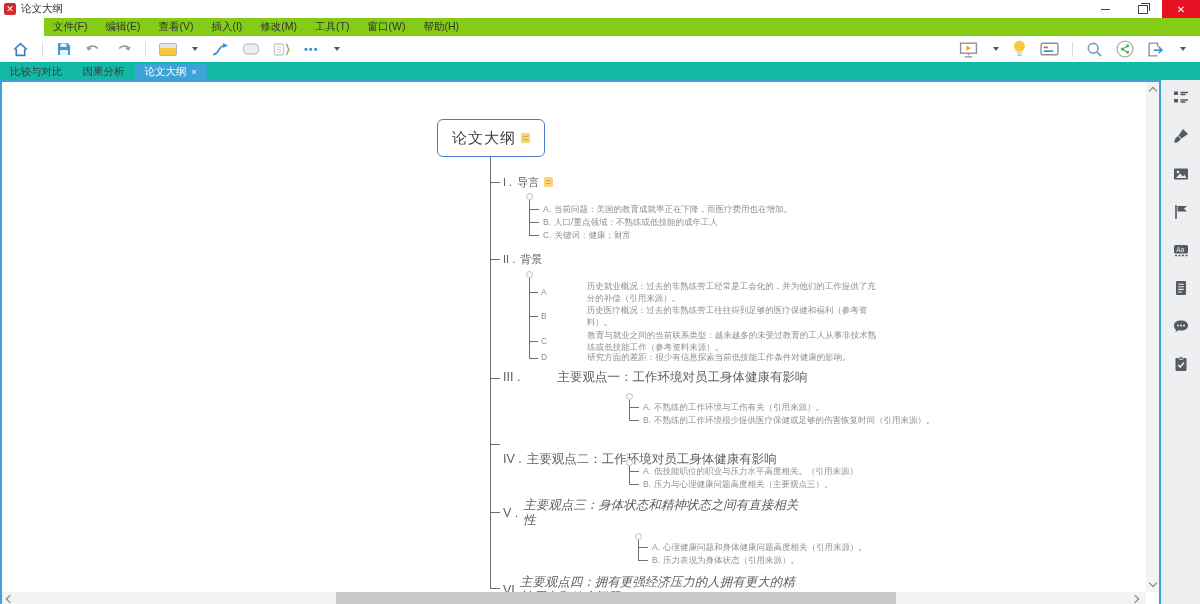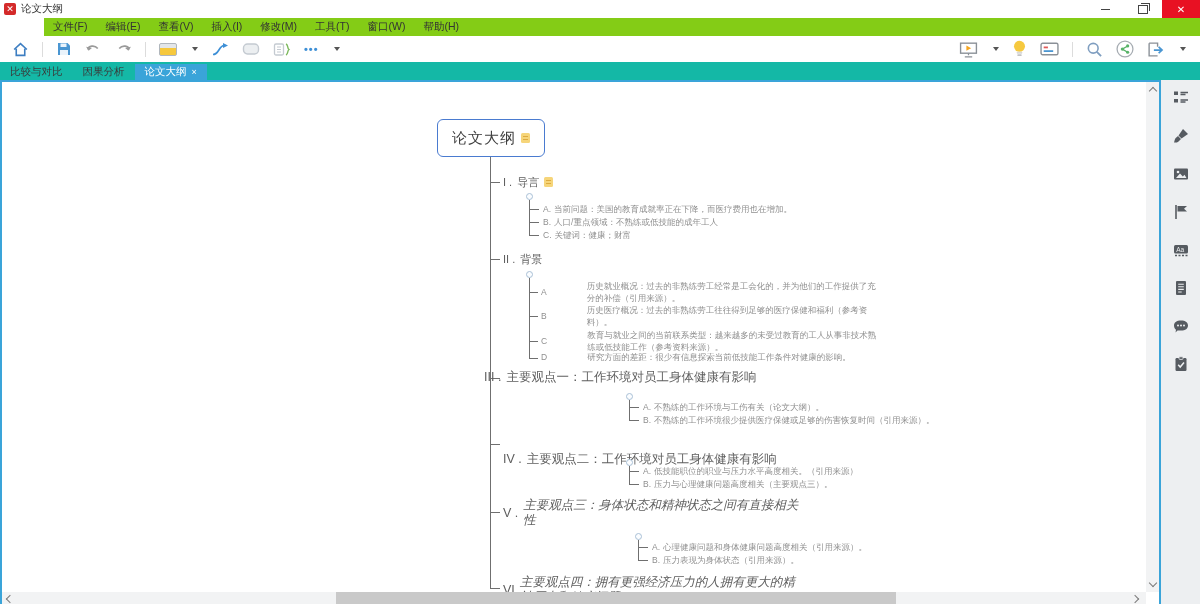--- a/index.html
+++ b/index.html
@@ -272,31 +272,31 @@
       </div>
       <div class="sub2" style="left:539px;top:248px;">
         <span class="lab">C</span>
           <span class="txt">教育与就业之间的当前联系类型：越来越多的未受过教育的工人从事非技术熟练或低技能工作（参考资料来源）。</span>
       </div>
       <div class="sub2" style="left:539px;top:270px;">
         <span class="lab">D</span>
           <span class="txt">研究方面的差距：很少有信息探索当前低技能工作条件对健康的影响。</span>
       </div>
 
-      <div class="sechdr-l" style="left:482px;top:288px;">
+      <div class="sechdr-l" style="left:501px;top:288px;gap:32px;">
         <span class="num">III .</span>
         <span>主要观点一：工作环境对员工身体健康有影响</span>
       </div>
       <span class="handle" style="left:624px;top:311px;"></span>
       <i class="ln" style="left:627px;top:318px;width:1px;height:21px;"></i>
       <i class="ln" style="left:627px;top:325px;width:10px;height:1px;"></i>
       <i class="ln" style="left:627px;top:338px;width:10px;height:1px;"></i>
       <div class="sub" style="left:641px;top:319px;">
         <span class="lab">A.</span>
-          <span>不熟练的工作环境与工伤有关（论文大纲）。</span>
+          <span>不熟练的工作环境与工伤有关（引用来源）。</span>
       </div>
       <div class="sub" style="left:641px;top:332px;">
         <span class="lab">B.</span>
           <span>不熟练的工作环境很少提供医疗保健或足够的伤害恢复时间（引用来源）。</span>
       </div>
 
       <div class="sechdr-l" style="left:501px;top:370px;">
         <span class="num">IV .</span>
         <span>主要观点二：工作环境对员工身体健康有影响</span>
       </div>

